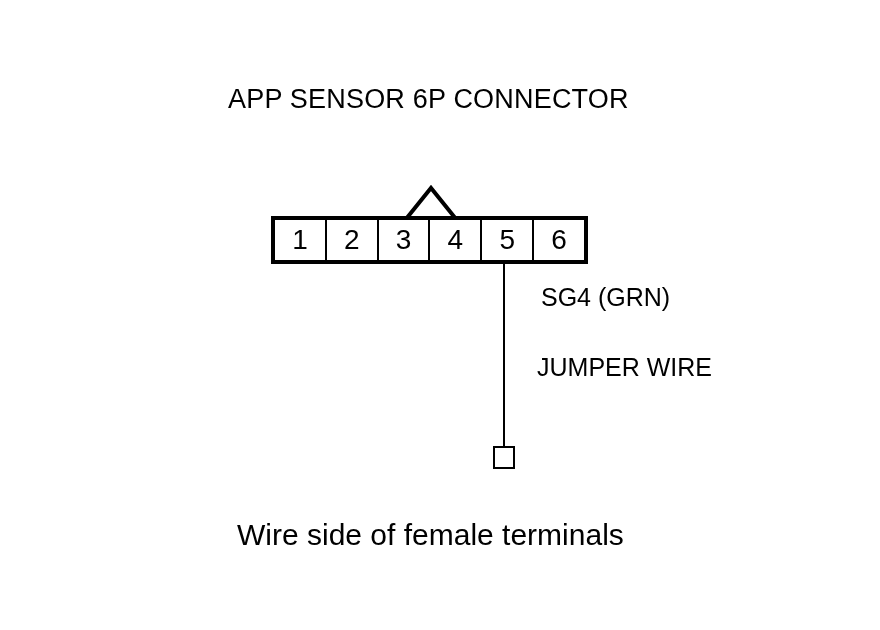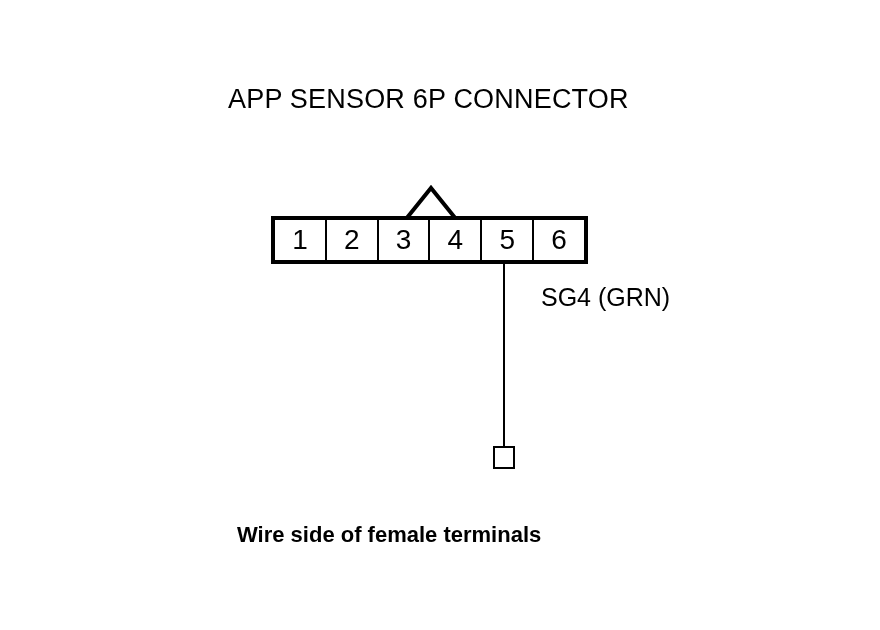--- a/index.html
+++ b/index.html
@@ -103,24 +103,23 @@
   .label-jumper {
     left: 524px;
     top: 353px;
   }
 
   
   .caption {
     position: absolute;
     left: 237px;
     top: 520px;
-    font-size: 22px;
+    font-size: 30px;
     line-height: 30px;
     white-space: nowrap;
-    font-weight: bold;
   }
 </style>
 </head>
 <body>
 
 <div id="canvas">
 
   <div class="title">APP SENSOR 6P CONNECTOR</div>
 
   <div class="notch">
@@ -148,16 +147,17 @@
     <div class="pin">
       <span>6</span>
     </div>
   </div>
 
   <div class="wire"></div>
   <div class="terminal"></div>
 
   <div class="wire-label label-sg4">SG4 (GRN)</div>
 
+  <div class="wire-label label-jumper">JUMPER WIRE</div>
 
   <div class="caption">Wire side of female terminals</div>
 
 </div>
 
 </body></html>

